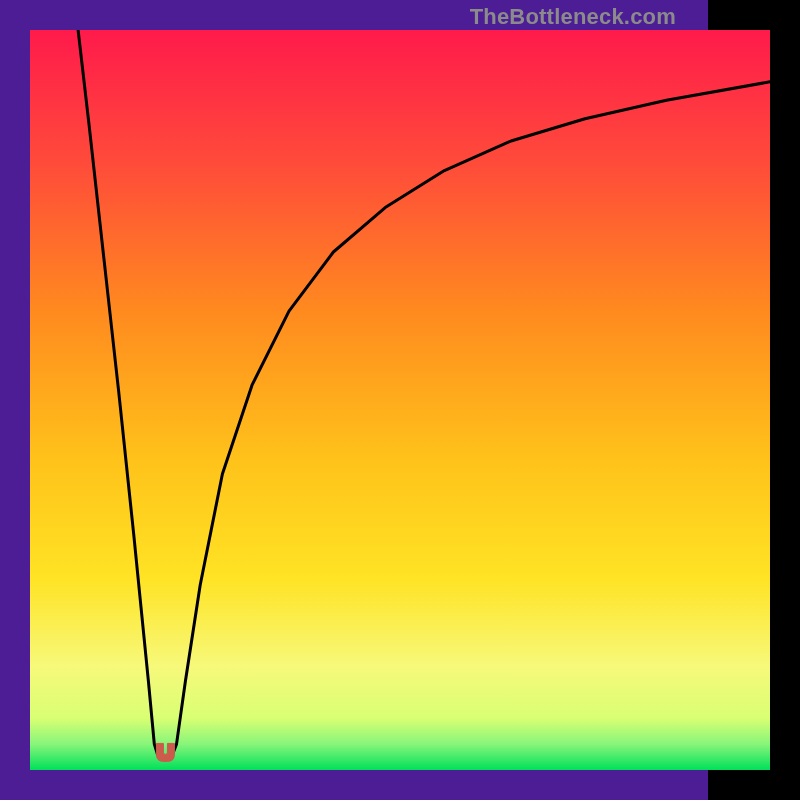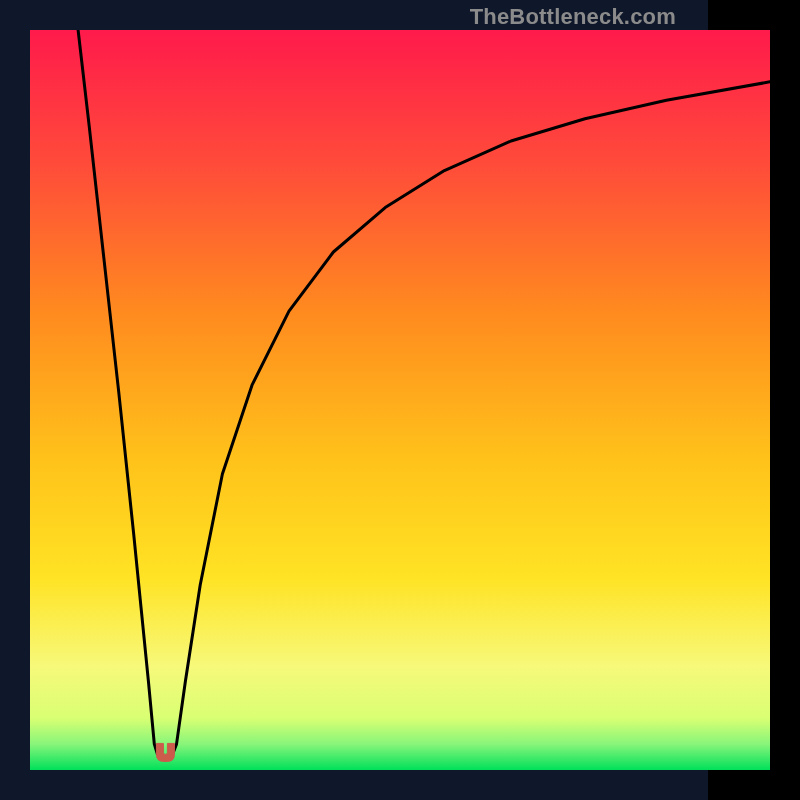--- a/index.html
+++ b/index.html
@@ -1,16 +1,16 @@
 <!DOCTYPE html>
 <html><head>
 <meta charset="utf-8">
 <style>
   html,body{margin:0;padding:0;width:800px;height:800px;background:#000;overflow:hidden}
-  .frame{position:absolute;left:0;top:0;width:708px;height:800px;background:#0f172a}
+  .frame{position:absolute;left:0;top:0;width:708px;height:800px;background:#4c1d95}
   .plot{position:absolute;left:30px;top:30px;width:740px;height:740px;overflow:hidden}
   .attr{position:absolute;top:4px;right:32px;font:700 22px Arial,Helvetica,sans-serif;color:#8b8b8b;letter-spacing:.2px}
 </style>
 </head>
 <body>
 
 <div class="frame">
   <div class="attr">TheBottleneck.com</div>
   <div class="plot">
     <svg width="740" height="740" viewBox="0 0 740 740" preserveAspectRatio="none">

